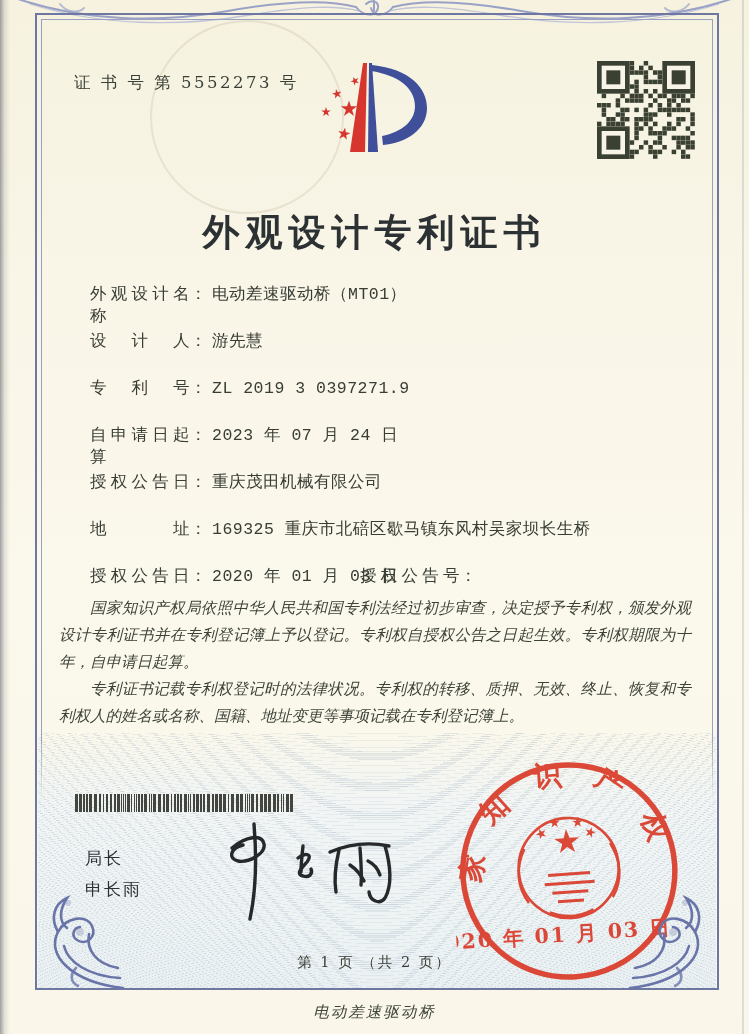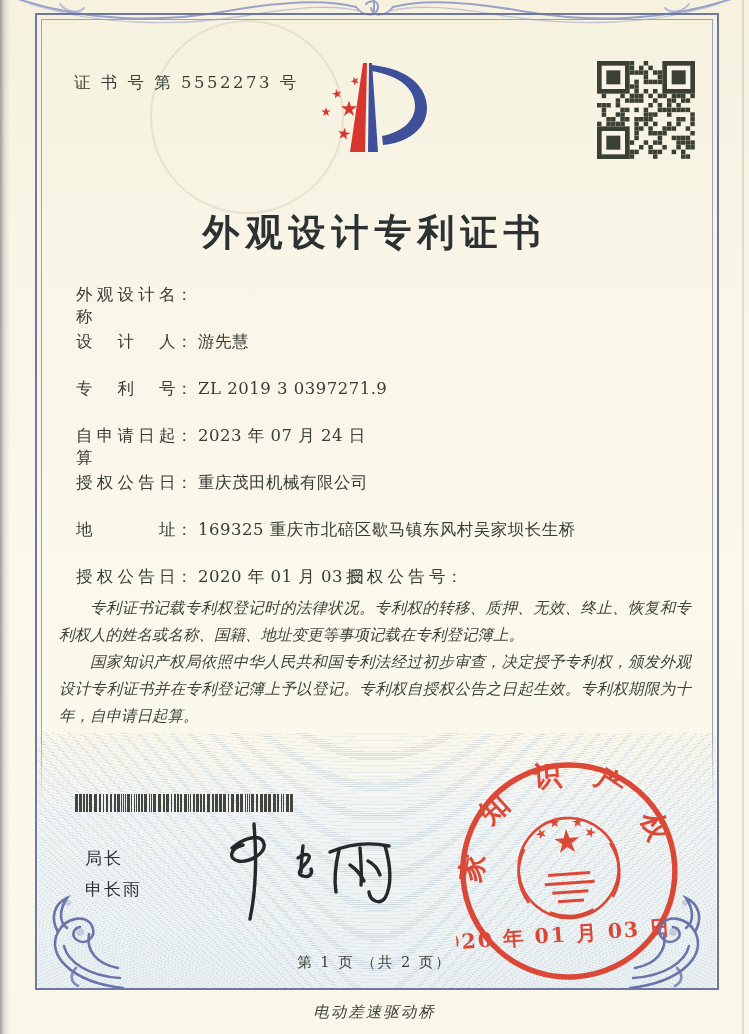--- a/index.html
+++ b/index.html
@@ -16,21 +16,21 @@
   
   .watermark{position:absolute;left:150px;top:20px;width:190px;height:190px;border-radius:50%;
              border:2px solid rgba(190,178,150,.28);}
   .top-ornament{position:absolute;left:0;top:-4px;width:749px;height:32px;}
   .cert-no{position:absolute;left:74px;top:72px;font-size:16.5px;letter-spacing:2.5px;color:#3b4037;}
   .logo{position:absolute;left:310px;top:56px;width:134px;height:106px;}
   .qr{position:absolute;left:597px;top:61px;width:98px;height:98px;}
   .title{position:absolute;left:0;right:0;top:208px;text-align:center;font-size:37px;font-weight:600;
          letter-spacing:6px;color:#2c3133;}
   
-  .fields{position:absolute;left:76px;top:284px;right:55px;}
+  .fields{position:absolute;left:90px;top:284px;right:55px;font-family:Liberation Mono, monospace;}
   .frow{display:flex;align-items:flex-start;height:47px;font-size:16.5px;line-height:22px;letter-spacing:.5px;}
   .flabel{display:inline-block;width:100px;text-align:justify;text-align-last:justify;flex:none;}
   .fcolon{flex:none;margin-right:5px;}
   .fvalue{white-space:nowrap;}
   .fvalue.w140{width:148px;flex:none;}
   
   .paras{position:absolute;left:59px;right:58px;top:595px;}
   .paras p{margin:0;font-style:italic;font-size:15.5px;line-height:27px;text-indent:2em;
            text-align:justify;color:#3e4339;}
   
@@ -248,20 +248,21 @@
         <rect x="84" y="93.33333333333334" width="4.48" height="4.48" fill="#3a4133"></rect>
         <rect x="88.66666666666667" y="93.33333333333334" width="4.48" height="4.48" fill="#3a4133"></rect>
       </svg></div>
 
   <div class="title">外观设计专利证书</div>
 
   <div class="fields">
     <div class="frow">
       <span class="flabel">外观设计名称</span>
         <span class="fcolon">：</span>
+      <span class="fvalue">电动差速驱动桥（MT01）</span>
     </div>
     <div class="frow">
       <span class="flabel">设计人</span>
         <span class="fcolon">：</span>
       <span class="fvalue">游先慧</span>
     </div>
     <div class="frow">
       <span class="flabel">专利号</span>
         <span class="fcolon">：</span>
       <span class="fvalue">ZL 2019 3 0397271.9</span>
@@ -284,22 +285,22 @@
     <div class="frow">
       <span class="flabel">授权公告日</span>
         <span class="fcolon">：</span>
       <span class="fvalue w140">2020 年 01 月 03 日</span>
       <span class="flabel">授权公告号</span>
         <span class="fcolon">：</span>
     </div>
   </div>
 
   <div class="paras">
+    <p>国家知识产权局依照中华人民共和国专利法经过初步审查，决定授予专利权，颁发外观设计专利证书并在专利登记簿上予以登记。专利权自授权公告之日起生效。专利权期限为十年，自申请日起算。</p>
     <p>专利证书记载专利权登记时的法律状况。专利权的转移、质押、无效、终止、恢复和专利权人的姓名或名称、国籍、地址变更等事项记载在专利登记簿上。</p>
-    <p>国家知识产权局依照中华人民共和国专利法经过初步审查，决定授予专利权，颁发外观设计专利证书并在专利登记簿上予以登记。专利权自授权公告之日起生效。专利权期限为十年，自申请日起算。</p>
   </div>
 
   <div class="wave-zone"></div>
 
   <div class="barcode">
       <i style="left:0px;width:3px"></i>
       <i style="left:4px;width:3px"></i>
       <i style="left:8px;width:2px"></i>
       <i style="left:11px;width:2px"></i>
       <i style="left:14px;width:3px"></i>

